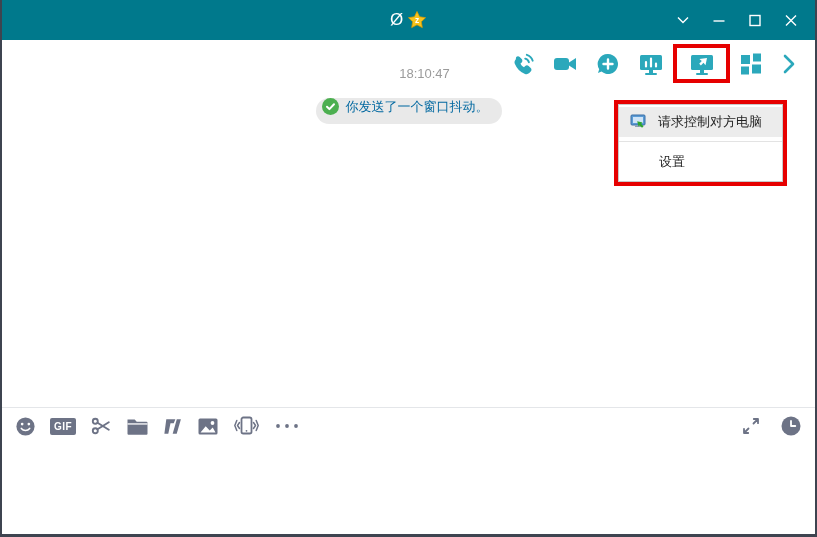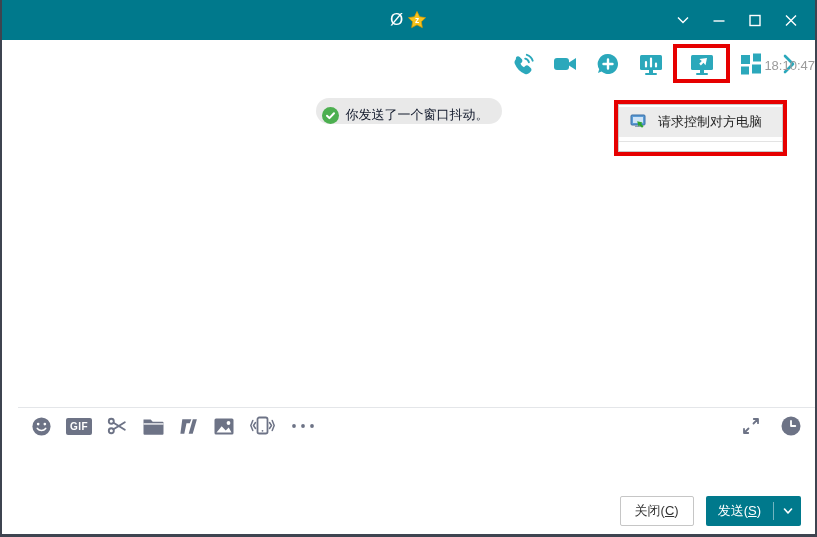--- a/index.html
+++ b/index.html
@@ -15,38 +15,38 @@
   .title { color:#fff; font-size:17px; display:flex; align-items:center; gap:4px; }
   .win-controls { position:absolute; right:6px; top:0; height:100%; display:flex; align-items:center; }
   .win-btn { width:36px; height:30px; display:flex; align-items:center; justify-content:center; cursor:pointer; }
   
   .chat-toolbar { position:absolute; top:44px; right:16px; height:39px;
     display:flex; align-items:center; gap:15px; }
   .tool-btn { display:flex; align-items:center; justify-content:center; cursor:pointer; }
   .icon-annotation { width:57px; height:39px; border:4px solid #E60000;
     display:flex; align-items:center; justify-content:center; margin:0 -7px; }
   
-  .timestamp { position:absolute; top:58px; left:0; right:0; text-align:right;
+  .timestamp { position:absolute; top:66px; left:0; right:0; text-align:center;
     color:#9B9B9B; font-size:13px;padding-left:32px; }
   .bubble { position:absolute; top:98px; left:50%; transform:translateX(-50%);
-    height:26px; background:#E9E9E9; border-radius:13px; display:flex; align-items:flex-end;
-    gap:7px; padding:0 13px 0 6px; color:#0f172a; font-size:13px; white-space:nowrap; }
+    height:26px; background:#E9E9E9; border-radius:13px; display:flex; align-items:flex-start;
+    gap:7px; padding:0 13px 0 6px; color:#0369a1; font-size:13px; white-space:nowrap; }
   .check-badge { width:17px; height:17px; border-radius:50%; background:#4CAF50;
     display:flex; align-items:center; justify-content:center; flex:0 0 auto; }
   
   .menu-annotation { position:absolute; left:612px; top:100px; border:4px solid #E60000; }
   .menu { width:165px; background:#fff; border:1px solid #C9C9C9; padding:2px 0 4px; }
   .menu-item { height:30px; display:flex; align-items:center; gap:10px;
     padding:0 10px 0 11px; font-size:13px; color:#1f1f1f; cursor:pointer; }
   .menu-item.hover { background:#ECECEC; }
   .menu-sep { height:1px; background:#E3E3E3; margin:4px 0 5px; }
   .menu-settings { height:30px; display:flex; align-items:center; padding-left:40px;
     font-size:13px; color:#1f1f1f; cursor:pointer; }
   
-  .composer-row { position:absolute; top:407px; left:16px; right:0; height:37px;
+  .composer-row { position:absolute; top:407px; left:0; right:0; height:37px;
     border-top:1px solid #E4E6E9; display:flex; align-items:center; padding:0 13px; gap:14px; }
   .c-btn { display:flex; align-items:center; justify-content:center; cursor:pointer; }
   .gif-badge { background:#6D7386; color:#fff; font-weight:bold; font-size:10px;
     padding:3px 4px; border-radius:2px; letter-spacing:0.5px; }
   .composer-right { margin-left:auto; display:flex; align-items:center; gap:18px; }
   .input-area { position:absolute; top:444px; left:0; right:0; height:46px; background:#fff; }
   
   .footer { position:absolute; bottom:8px; right:14px; display:flex; gap:12px; }
   .btn-close { width:74px; height:30px; background:#fff; border:1px solid #C6C6C6;
     border-radius:2px; font-size:13px; color:#333; display:flex; align-items:center;
@@ -190,20 +190,23 @@
             <rect x="1" y="1" width="14" height="10" rx="1" fill="#5B9BD5" stroke="#3A6EA5" stroke-width="1"></rect>
             <rect x="3" y="3" width="10" height="6" fill="#CFE4F7"></rect>
             <rect x="5" y="11.5" width="6" height="1.5" fill="#8AA0B4"></rect>
             <path d="M12.8 13l-4-4" stroke="#2EA52E" stroke-width="2.2"></path>
             <path d="M7.2 7.2l5.4 1.3-4.1 4.1z" fill="#2EA52E"></path>
           </svg>
         </span>
         <span>请求控制对方电脑</span>
       </div>
       <div class="menu-sep"></div>
+      <div class="menu-settings">
+        <span>设置</span>
+      </div>
     </div>
   </div>
 
   <div class="composer-row">
     <div class="c-btn">
       <span style="display:flex;">
         <svg width="21" height="21" viewBox="0 0 22 22">
           <circle cx="11" cy="11" r="9.5" fill="#6D7386"></circle>
           <circle cx="7.5" cy="8.5" r="1.4" fill="#fff"></circle>
           <circle cx="14.5" cy="8.5" r="1.4" fill="#fff"></circle>
@@ -282,32 +285,14 @@
             <circle cx="11" cy="11" r="9.5" fill="#6D7386"></circle>
             <path d="M11 6v5h4.3" stroke="#fff" stroke-width="1.8" fill="none" stroke-linecap="round" stroke-linejoin="round"></path>
           </svg>
         </span>
       </div>
     </div>
   </div>
 
   <div class="input-area"></div>
 
-  <div class="footer">
-    <div class="btn-close">
-      <span><span>关闭(</span><span class="u">C</span><span>)</span></span>
-    </div>
-    <div class="btn-send">
-      <div class="btn-send-main">
-        <span><span>发送(</span><span class="u">S</span><span>)</span></span>
-      </div>
-      <div class="btn-send-divider"></div>
-      <div class="btn-send-arrow">
-        <span style="display:flex;">
-          <svg width="12" height="12" viewBox="0 0 12 12" fill="none" stroke="#fff" stroke-width="1.6" stroke-linecap="round" stroke-linejoin="round">
-              <path d="M2.5 4l3.5 4 3.5-4"></path>
-            </svg>
-        </span>
-      </div>
-    </div>
-  </div>
 
 </div>
 
 </body></html>

